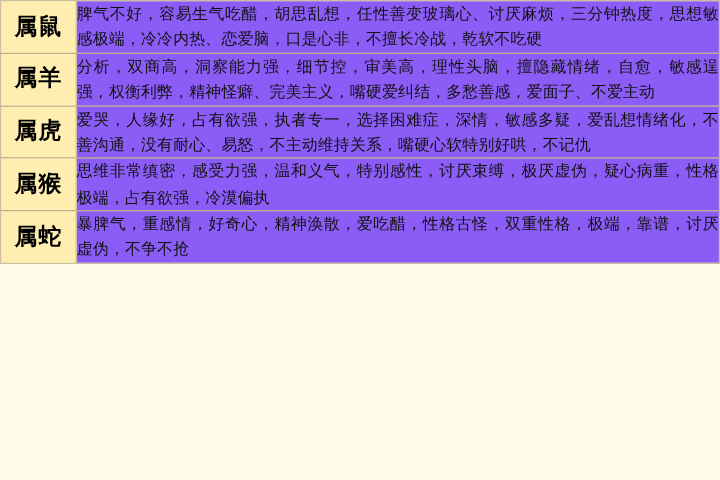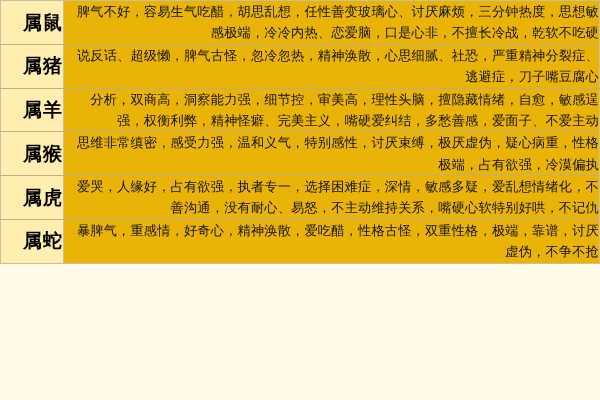--- a/index.html
+++ b/index.html
@@ -21,35 +21,34 @@
   }
   table.zodiac-table {
     border-collapse: collapse;
     width: 600px;
     table-layout: fixed;
   }
   table.zodiac-table td {
     border: 1px solid #c8c0a0;
     vertical-align: middle;
     padding: 0;
-    text-align: right;
   }
   td.label-cell {
     width: 62px;
     background: #ffeeb0;
     text-align: center;
     font-size: 19px;
     font-weight: bold;
     color: #000;
     letter-spacing: 1px;
     padding: 4px 2px;
     line-height: 1.25;
   }
   td.desc-cell {
-    background: #eab308;
+    background: #8b5cf6;
     font-size: 13.2px;
     color: #111;
     line-height: 1.62;
     padding: 6px 7px 6px 8px;
     letter-spacing: 0.2px;
     text-align: justify;
   }
   tr.row-sep td {
     border-bottom: 1px solid #b9b089;
   }
@@ -64,41 +63,35 @@
 <div id="table-wrap">
   <table class="zodiac-table">
     <tbody>
       <tr class="row-sep">
         <td class="label-cell">属鼠</td>
         <td class="desc-cell">
             <span class="desc-text">脾气不好，容易生气吃醋，胡思乱想，任性善变玻璃心、讨厌麻烦，三分钟热度，思想敏感极端，冷冷内热、恋爱脑，口是心非，不擅长冷战，乾软不吃硬</span>
           </td>
       </tr>
       <tr class="row-sep">
-        <td class="label-cell">属猪</td>
-        <td class="desc-cell">
-            <span class="desc-text">说反话、超级懒，脾气古怪，忽冷忽热，精神涣散，心思细腻、社恐，严重精神分裂症、逃避症，刀子嘴豆腐心</span>
-          </td>
-      </tr>
-      <tr class="row-sep">
         <td class="label-cell">属羊</td>
         <td class="desc-cell">
             <span class="desc-text">分析，双商高，洞察能力强，细节控，审美高，理性头脑，擅隐藏情绪，自愈，敏感逞强，权衡利弊，精神怪癖、完美主义，嘴硬爱纠结，多愁善感，爱面子、不爱主动</span>
           </td>
       </tr>
       <tr class="row-sep">
+        <td class="label-cell">属虎</td>
+        <td class="desc-cell">
+            <span class="desc-text">爱哭，人缘好，占有欲强，执者专一，选择困难症，深情，敏感多疑，爱乱想情绪化，不善沟通，没有耐心、易怒，不主动维持关系，嘴硬心软特别好哄，不记仇</span>
+          </td>
+      </tr>
+      <tr class="row-sep">
         <td class="label-cell">属猴</td>
         <td class="desc-cell">
             <span class="desc-text">思维非常缜密，感受力强，温和义气，特别感性，讨厌束缚，极厌虚伪，疑心病重，性格极端，占有欲强，冷漠偏执</span>
-          </td>
-      </tr>
-      <tr class="row-sep">
-        <td class="label-cell">属虎</td>
-        <td class="desc-cell">
-            <span class="desc-text">爱哭，人缘好，占有欲强，执者专一，选择困难症，深情，敏感多疑，爱乱想情绪化，不善沟通，没有耐心、易怒，不主动维持关系，嘴硬心软特别好哄，不记仇</span>
           </td>
       </tr>
       <tr>
         <td class="label-cell">属蛇</td>
         <td class="desc-cell">
             <span class="desc-text">暴脾气，重感情，好奇心，精神涣散，爱吃醋，性格古怪，双重性格，极端，靠谱，讨厌虚伪，不争不抢</span>
           </td>
       </tr>
     </tbody>
   </table>

